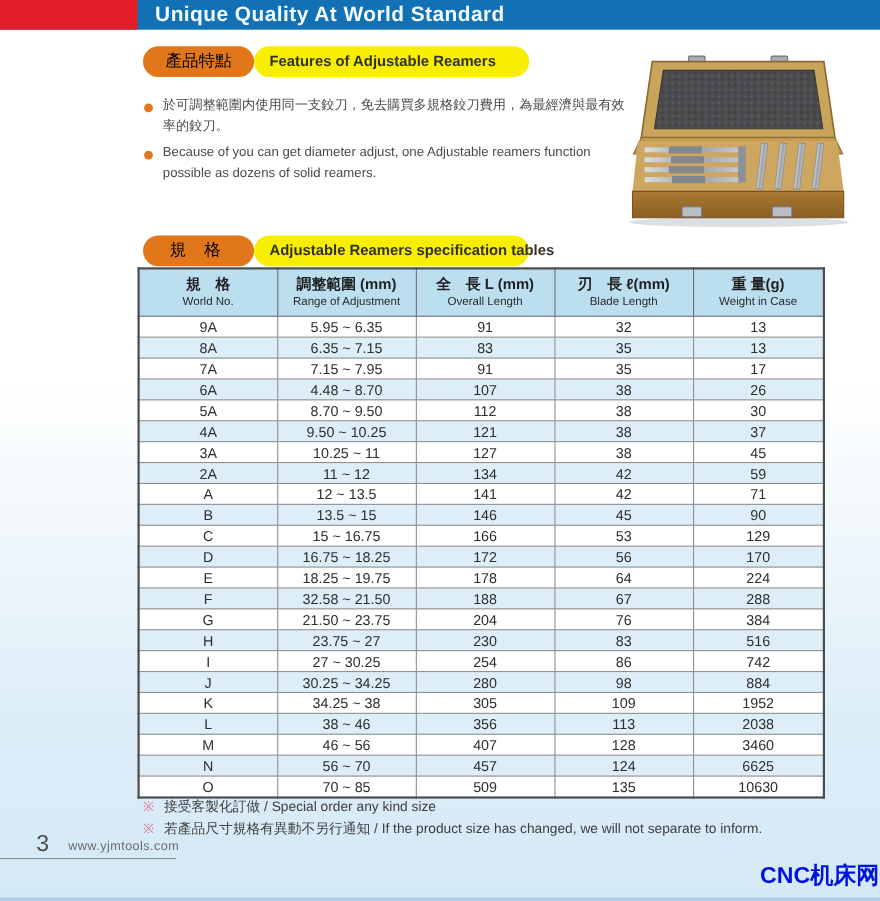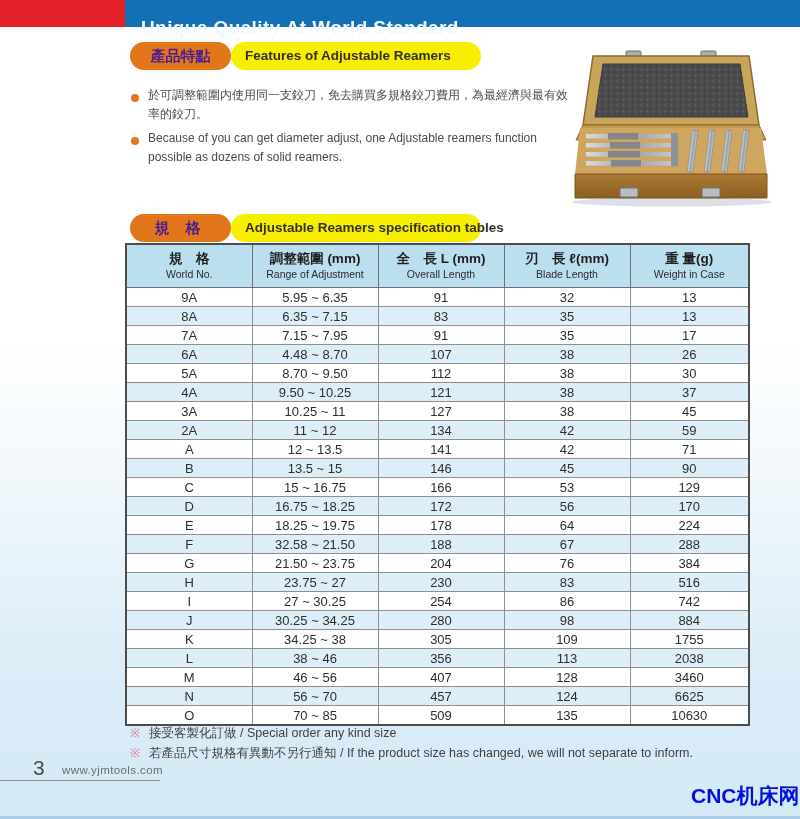--- a/index.html
+++ b/index.html
@@ -11,26 +11,26 @@
   .page {
     position:relative; width:800px; height:819px; overflow:hidden;
     background:linear-gradient(180deg,#ffffff 0%,#ffffff 42%,#eef6fb 62%,#dcedf8 80%,#d4e9f6 100%);
   }
   .bottom-strip { position:absolute; left:0; bottom:0; width:800px; height:3px; background:#a9cde5; }
 
   
   .topbar { position:absolute; top:0; left:0; width:800px; height:27px; background:#1271b5; }
   .topbar-red { position:absolute; top:0; left:0; width:125px; height:27px; background:#e51f2a; }
   .topbar-title { position:absolute; top:0; left:141px; height:27px; line-height:27px;
-    color:#f2f9ff; font-size:19px; font-weight:600; letter-spacing:0.4px;margin-top:14px; }
+    color:#f2f9ff; font-size:19px; font-weight:600; letter-spacing:0.4px; }
 
   
   .section-label { position:absolute; left:130px; height:28px; }
   .label-orange { position:absolute; left:0; top:0; width:101px; height:28px; background:#e2761b;
-    color:#4c1d95; font-weight:700; font-size:15px; text-align:center; line-height:28px;border-radius:14px; }
+    color:#000000; font-weight:400; font-size:15px; text-align:center; line-height:28px;border-radius:14px; }
   .label-yellow { position:absolute; left:101px; top:0; width:250px; height:28px; background:#f8ee00;
     color:#33322a; font-weight:700; font-size:13.5px; line-height:28px; padding-left:14px; box-sizing:border-box; white-space:nowrap;border-radius:14px; }
   #features-label { top:42px; }
   #spec-label { top:214px; }
   #spec-label .label-orange { letter-spacing:6px; }
 
   
   .bullets { position:absolute; left:131px; top:86px; width:444px; margin:0; padding:0; list-style:none; }
   .bullets li { position:relative; padding-left:17px; margin-bottom:6px;
     font-size:12px; color:#4a4a4a; line-height:1.55; }
@@ -303,21 +303,21 @@
             <td>30.25 ~ 34.25</td>
             <td>280</td>
             <td>98</td>
             <td>884</td>
           </tr>
           <tr>
             <td>K</td>
             <td>34.25 ~ 38</td>
             <td>305</td>
             <td>109</td>
-            <td>1755</td>
+            <td>1952</td>
           </tr>
           <tr>
             <td>L</td>
             <td>38 ~ 46</td>
             <td>356</td>
             <td>113</td>
             <td>2038</td>
           </tr>
           <tr>
             <td>M</td>

